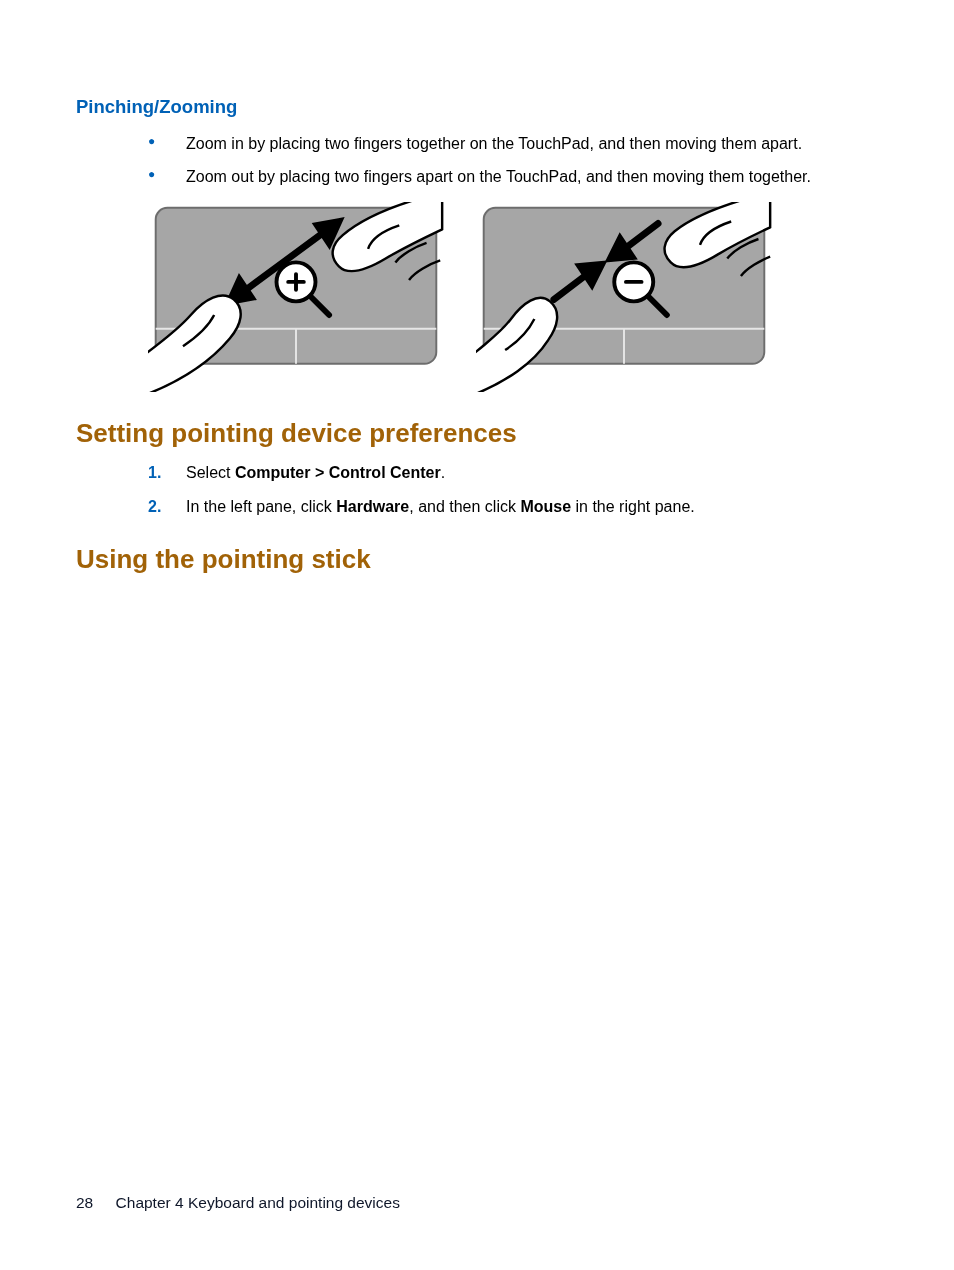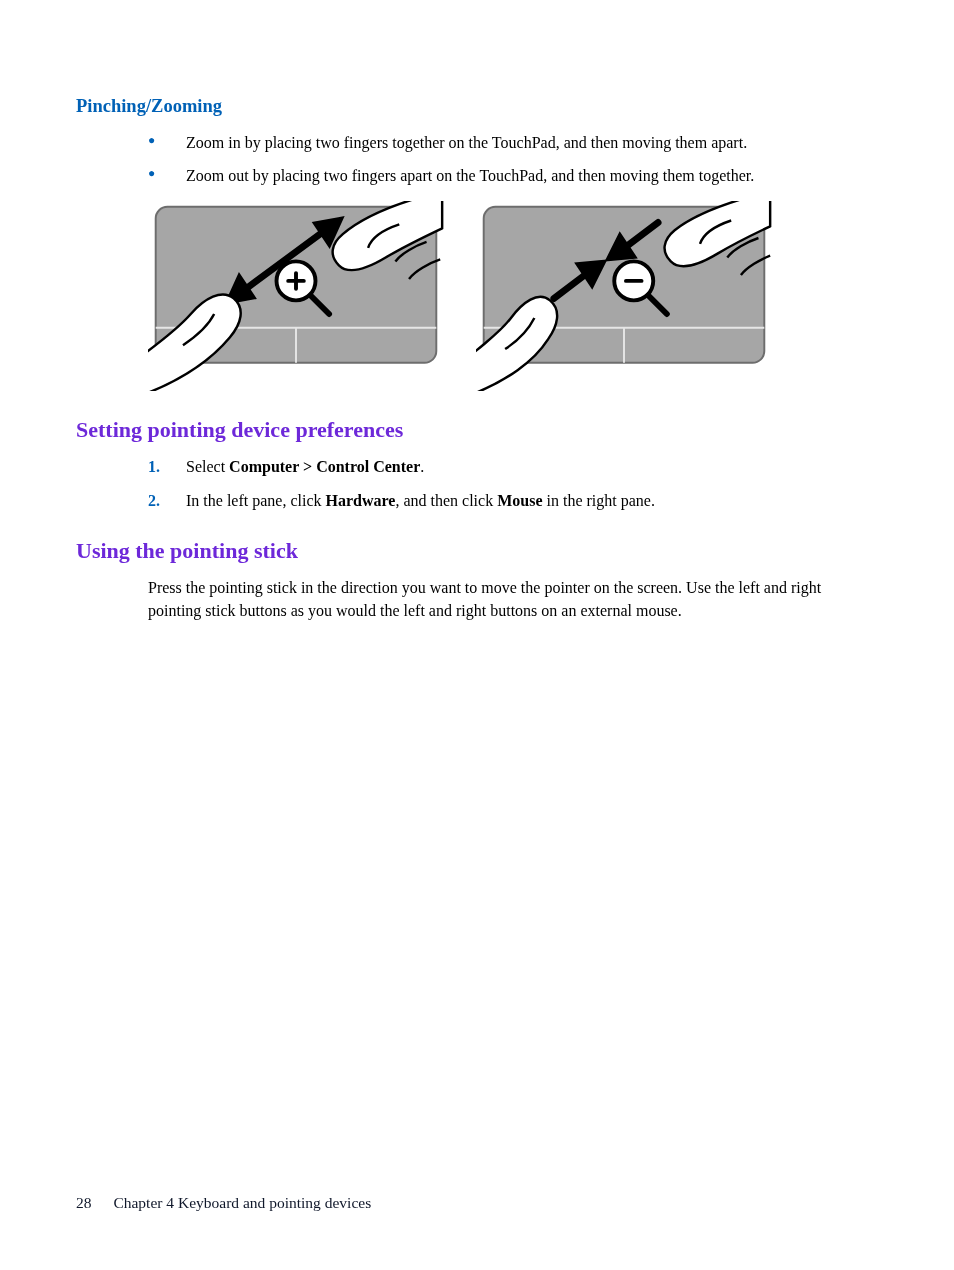--- a/index.html
+++ b/index.html
@@ -10,32 +10,31 @@
     height: 1270px;
     background: #ffffff;
     font-family: Arial, Helvetica, sans-serif;
     color: #000;
   }
   .page {
     position: relative;
     width: 954px;
     height: 1270px;
     padding: 96px 76px 60px 76px;
-    font-family: Liberation Serif, serif;
   }
   .h3 {
     color: #0061b6;
     font-weight: bold;
     font-size: 18.5px;
     margin: 0 0 14px 0;
   }
   .h2 {
-    color: #6d28d9;
+    color: #a16207;
     font-weight: bold;
-    font-size: 22px;
+    font-size: 26px;
     margin: 26px 0 12px 0;
   }
   .body-indent {
     margin-left: 72px;
     font-size: 16px;
     line-height: 1.45;
   }
   .para {
     margin: 6px 0 14px 0;
   }
@@ -206,22 +205,19 @@
       </li>
       <li>
         <span class="num">2.</span>
         <span>In the left pane, click </span><b>Hardware</b><span>, and then click </span><b>Mouse</b><span> in the right pane.</span>
       </li>
     </ol>
   </div>
 
   <div class="h2">Using the pointing stick</div>
 
-  <div class="body-indent">
-    <p class="para">Press the pointing stick in the direction you want to move the pointer on the screen. Use the left and right pointing stick buttons as you would the left and right buttons on an external mouse.</p>
-  </div>
 
   <div class="footer">
     <span class="pg">28</span>
     <span>Chapter 4   Keyboard and pointing devices</span>
   </div>
 
 </div>
 
 </body></html>

